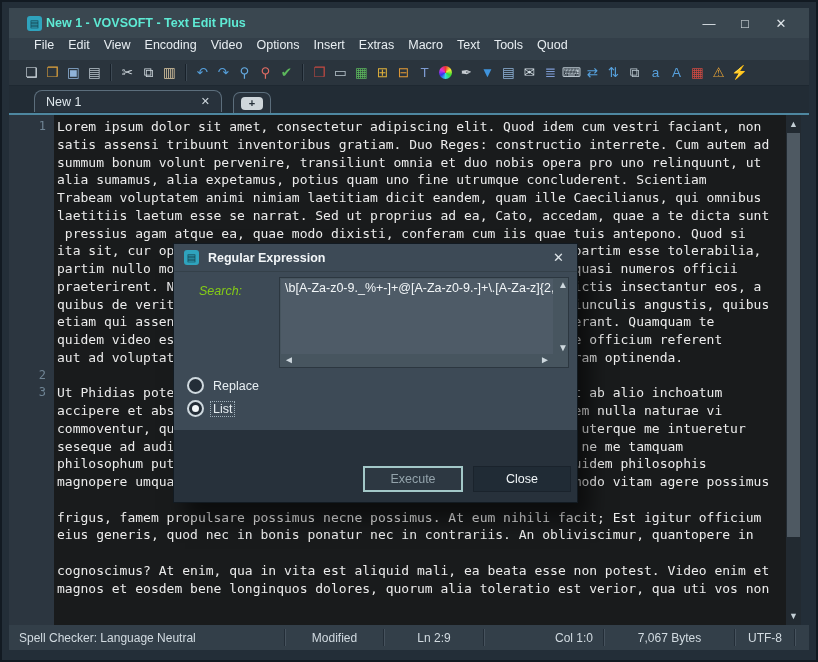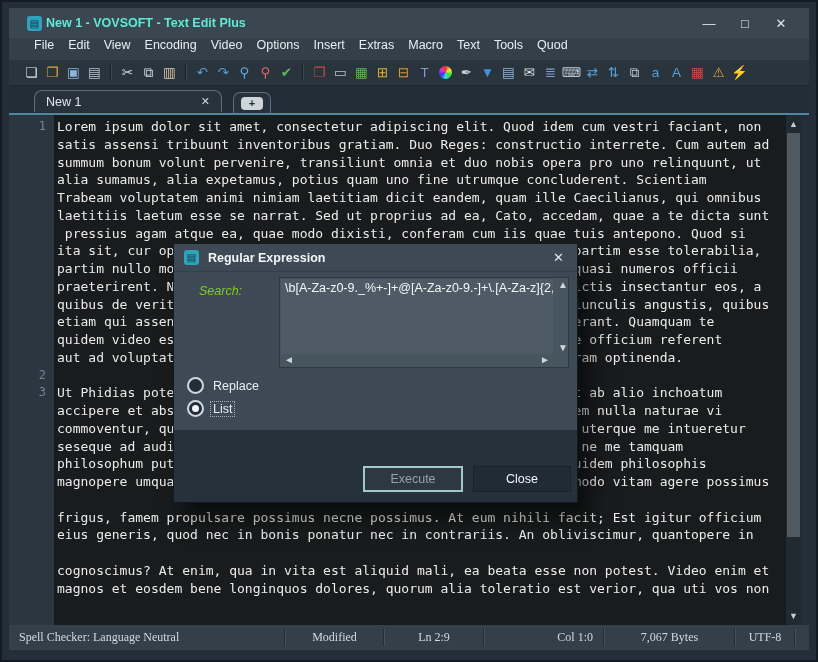--- a/index.html
+++ b/index.html
@@ -46,21 +46,21 @@
   .ed-row{display:flex;height:17.75px;line-height:17.75px;
           font-family:"DejaVu Sans Mono",monospace;font-size:13px;}
   .ln{width:37px;text-align:right;padding-right:8px;color:#6f8494;font-size:12px;flex:none;}
   .code{color:#ececec;white-space:pre;padding-left:3px;overflow:hidden;}
   .vscroll{position:absolute;right:0;top:0;width:15px;height:100%;background:#222a31;}
   .vs-arrow{position:absolute;left:0;width:15px;height:14px;color:#c4cfd6;font-size:9px;
             text-align:center;line-height:14px;}
   .vs-thumb{position:absolute;left:1px;right:1px;top:18px;height:404px;background:#4e5962;}
   
   .statusbar{position:absolute;left:9px;right:9px;bottom:12px;height:25px;background:#333f49;
-             display:flex;align-items:center;color:#d2dbe1;font-size:12px;font-family:Liberation Serif, serif;}
+             display:flex;align-items:center;color:#d2dbe1;font-size:12px;}
   .sb-seg{box-sizing:border-box;padding:0 10px;white-space:nowrap;text-align:center;}
   .sb-0{flex:1;text-align:left;}
   .sb-1{width:97px;}.sb-2{width:98px;}.sb-3{width:118px;text-align:right;}.sb-4{width:129px;}.sb-5{width:58px;}
   .sb-sep{width:1px;height:17px;background:#232d37;border-right:1px solid #46525d;flex:none;}
   .sb-pad{width:13px;flex:none;}
   
   .dialog{position:absolute;left:173px;top:243px;width:405px;height:260px;background:#3d4a56;
           border:1px solid #121a21;box-shadow:12px 16px 20px rgba(0,0,0,.55);z-index:5;
           box-sizing:border-box;}
   .dlg-title{height:27px;display:flex;align-items:center;padding:0 10px;

